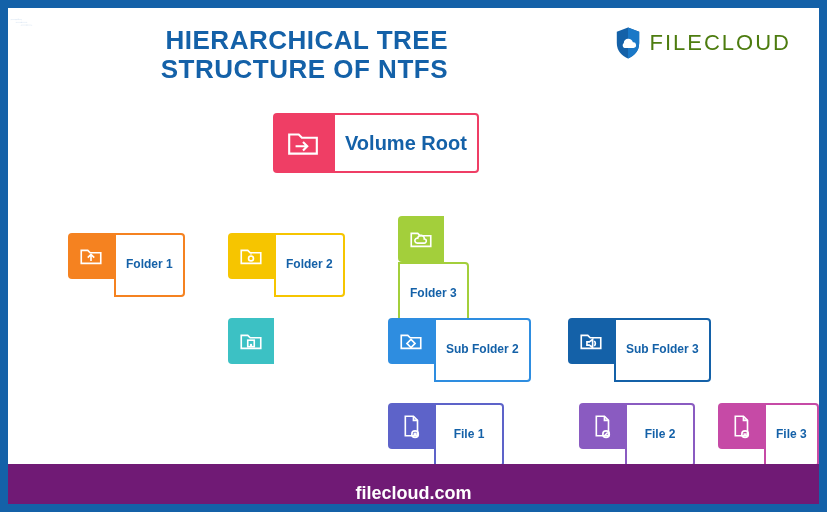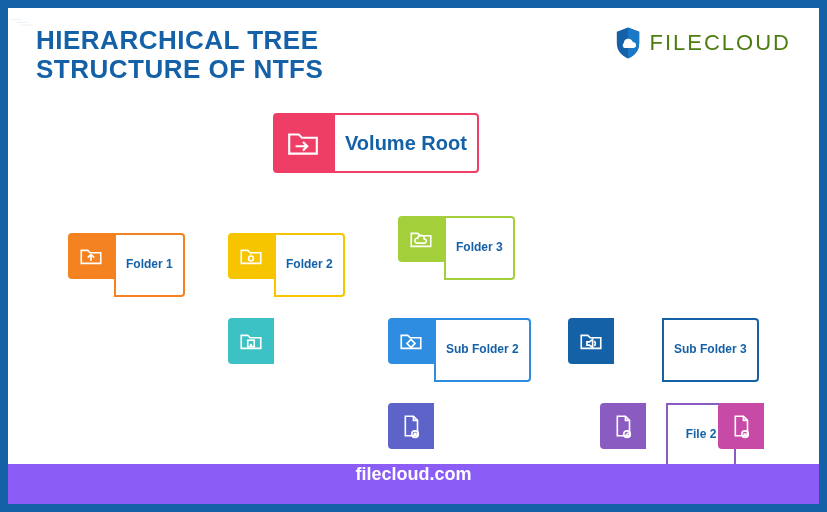--- a/index.html
+++ b/index.html
@@ -2,22 +2,22 @@
 <html><head>
 <meta charset="utf-8">
 <style>
   * { box-sizing: border-box; margin: 0; padding: 0; }
   body { font-family: Arial, Helvetica, sans-serif; background: #fff; }
   .frame {
     width: 827px; height: 512px; position: relative;
     border: 8px solid #1461a8; background: #fff;
   }
   .header {
-    position: absolute; top: 18px; left: 28px; right: 28px;
-    display: flex; justify-content: space-between; align-items: flex-start;
+    position: absolute; top: 18px; left: 20px; right: 28px;
+    display: flex; justify-content: space-between; align-items: flex-start; text-align: right;
   }
   .title {
     color: #1461a8; font-weight: 800; font-size: 26px; line-height: 1.1;
     letter-spacing: 0.5px; max-width: 420px;
   }
   .brand { display: flex; align-items: center; gap: 8px; color: #4d7c0f; }
   .brand-name { font-size: 22px; font-weight: 400; letter-spacing: 2px; }
   .brand-shield { width: 28px; height: 34px; }
 
   .canvas { position: absolute; inset: 0; }
@@ -39,21 +39,21 @@
   .root .label-box { height: 60px; min-width: 90px; font-size: 20px; }
 
   svg { width: 26px; height: 26px; }
   .root svg { width: 34px; height: 34px; }
 
   .connectors { position: absolute; inset: 0; pointer-events: none; }
   .connectors line { stroke: #1461a8; stroke-width: 2.5; }
 
   .footer {
     position: absolute; left: 0; right: 0; bottom: 0; height: 40px;
-    background: #8b5cf6; color: #fff; display: flex; align-items: flex-start; justify-content: center;
+    background: #701a75; color: #fff; display: flex; align-items: flex-end; justify-content: center;
     font-size: 18px; font-weight: 600;
   }
 </style>
 </head>
 <body>
 
 <div class="frame">
 
   <div class="header">
     <div class="title">HIERARCHICAL TREE STRUCTURE OF NTFS</div>
@@ -114,21 +114,21 @@
       <div class="icon-box" style="background:#f6c500">
         <svg viewBox="0 0 32 32">
             <path d="M4 9h8l3 3h13v13H4z" fill="none" stroke="#fff" stroke-width="2"></path>
             <circle cx="16" cy="19" r="3" fill="none" stroke="#fff" stroke-width="2"></circle>
             <path d="M16 13v1" stroke="#fff" stroke-width="2"></path>
           </svg>
       </div>
       <div class="label-box" style="border-color:#f6c500">Folder 2</div>
     </div>
 
-    <div class="node" style="left:390px; top:208px;">
+    <div class="node" style="left:390px; top:208px;flex-direction:column;">
       <div class="icon-box" style="background:#a3cf3b">
         <svg viewBox="0 0 32 32">
             <path d="M4 9h8l3 3h13v13H4z" fill="none" stroke="#fff" stroke-width="2"></path>
             <path d="M11 21a3 3 0 0 1 1-6 4 4 0 0 1 8 1 2.5 2.5 0 0 1 0 5z" fill="none" stroke="#fff" stroke-width="2"></path>
           </svg>
       </div>
       <div class="label-box" style="border-color:#a3cf3b">Folder 3</div>
     </div>
 
     <div class="node" style="left:220px; top:310px;">
@@ -144,63 +144,65 @@
     <div class="node" style="left:380px; top:310px;border-radius:23px;">
       <div class="icon-box" style="background:#2e8de0">
         <svg viewBox="0 0 32 32">
             <path d="M4 9h8l3 3h13v13H4z" fill="none" stroke="#fff" stroke-width="2"></path>
             <path d="M16 14l5 5-5 5-5-5z" fill="none" stroke="#fff" stroke-width="2"></path>
           </svg>
       </div>
       <div class="label-box" style="border-color:#2e8de0">Sub Folder 2</div>
     </div>
 
-    <div class="node" style="left:560px; top:310px;gap:48px;">
+    <div class="node" style="left:560px; top:310px;">
       <div class="icon-box" style="background:#1461a8">
         <svg viewBox="0 0 32 32">
             <path d="M4 9h8l3 3h13v13H4z" fill="none" stroke="#fff" stroke-width="2"></path>
             <path d="M11 17h3l4-3v10l-4-3h-3z" fill="none" stroke="#fff" stroke-width="2"></path>
             <path d="M20 16a4 4 0 0 1 0 6" fill="none" stroke="#fff" stroke-width="2"></path>
           </svg>
       </div>
       <div class="label-box" style="border-color:#1461a8">Sub Folder 3</div>
     </div>
 
     <div class="node" style="left:380px; top:395px;">
       <div class="icon-box" style="background:#5d63c9">
         <svg viewBox="0 0 32 32">
             <path d="M9 4h10l5 5v19H9z" fill="none" stroke="#fff" stroke-width="2"></path>
             <path d="M19 4v5h5" fill="none" stroke="#fff" stroke-width="2"></path>
             <circle cx="21" cy="26" r="4" fill="none" stroke="#fff" stroke-width="2"></circle>
             <path d="M21 24v4M19 26h4" stroke="#fff" stroke-width="2"></path>
           </svg>
       </div>
-    </div>
-
-    <div class="node" style="left:592px; top:395px;gap:20px;">
+      <div class="label-box" style="border-color:#5d63c9">File 1</div>
+    </div>
+
+    <div class="node" style="left:571px; top:395px;">
       <div class="icon-box" style="background:#8a5bc1">
         <svg viewBox="0 0 32 32">
             <path d="M9 4h10l5 5v19H9z" fill="none" stroke="#fff" stroke-width="2"></path>
             <path d="M19 4v5h5" fill="none" stroke="#fff" stroke-width="2"></path>
             <circle cx="21" cy="26" r="4" fill="none" stroke="#fff" stroke-width="2"></circle>
             <path d="M19 28l4-4" stroke="#fff" stroke-width="2"></path>
           </svg>
       </div>
       <div class="label-box" style="border-color:#8a5bc1">File 2</div>
     </div>
 
     <div class="node" style="left:710px; top:395px;">
       <div class="icon-box" style="background:#c64aa6">
         <svg viewBox="0 0 32 32">
             <path d="M9 4h10l5 5v19H9z" fill="none" stroke="#fff" stroke-width="2"></path>
             <path d="M19 4v5h5" fill="none" stroke="#fff" stroke-width="2"></path>
             <circle cx="21" cy="26" r="4" fill="none" stroke="#fff" stroke-width="2"></circle>
             <path d="M19 26h4" stroke="#fff" stroke-width="2"></path>
           </svg>
       </div>
+      <div class="label-box" style="border-color:#c64aa6; min-width:50px;">File 3</div>
     </div>
 
   </div>
 
   <div class="footer">
     <span>filecloud.com</span>
   </div>
 
 </div>
 

